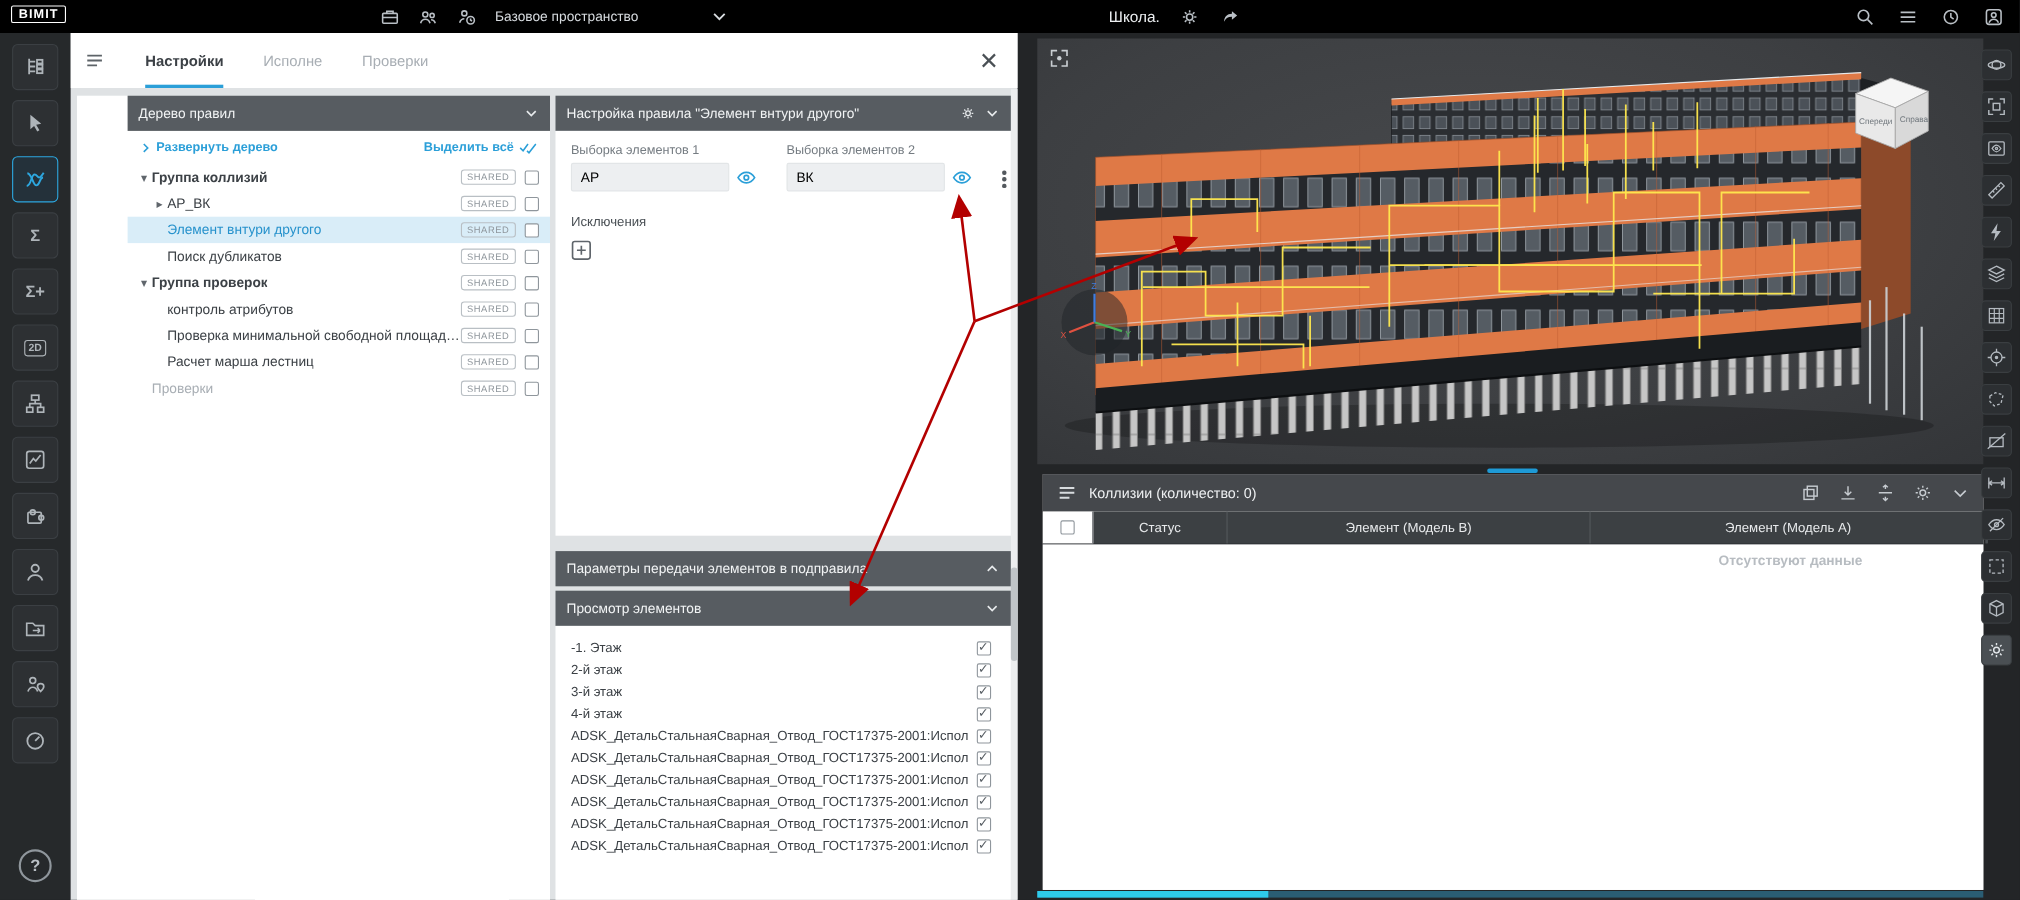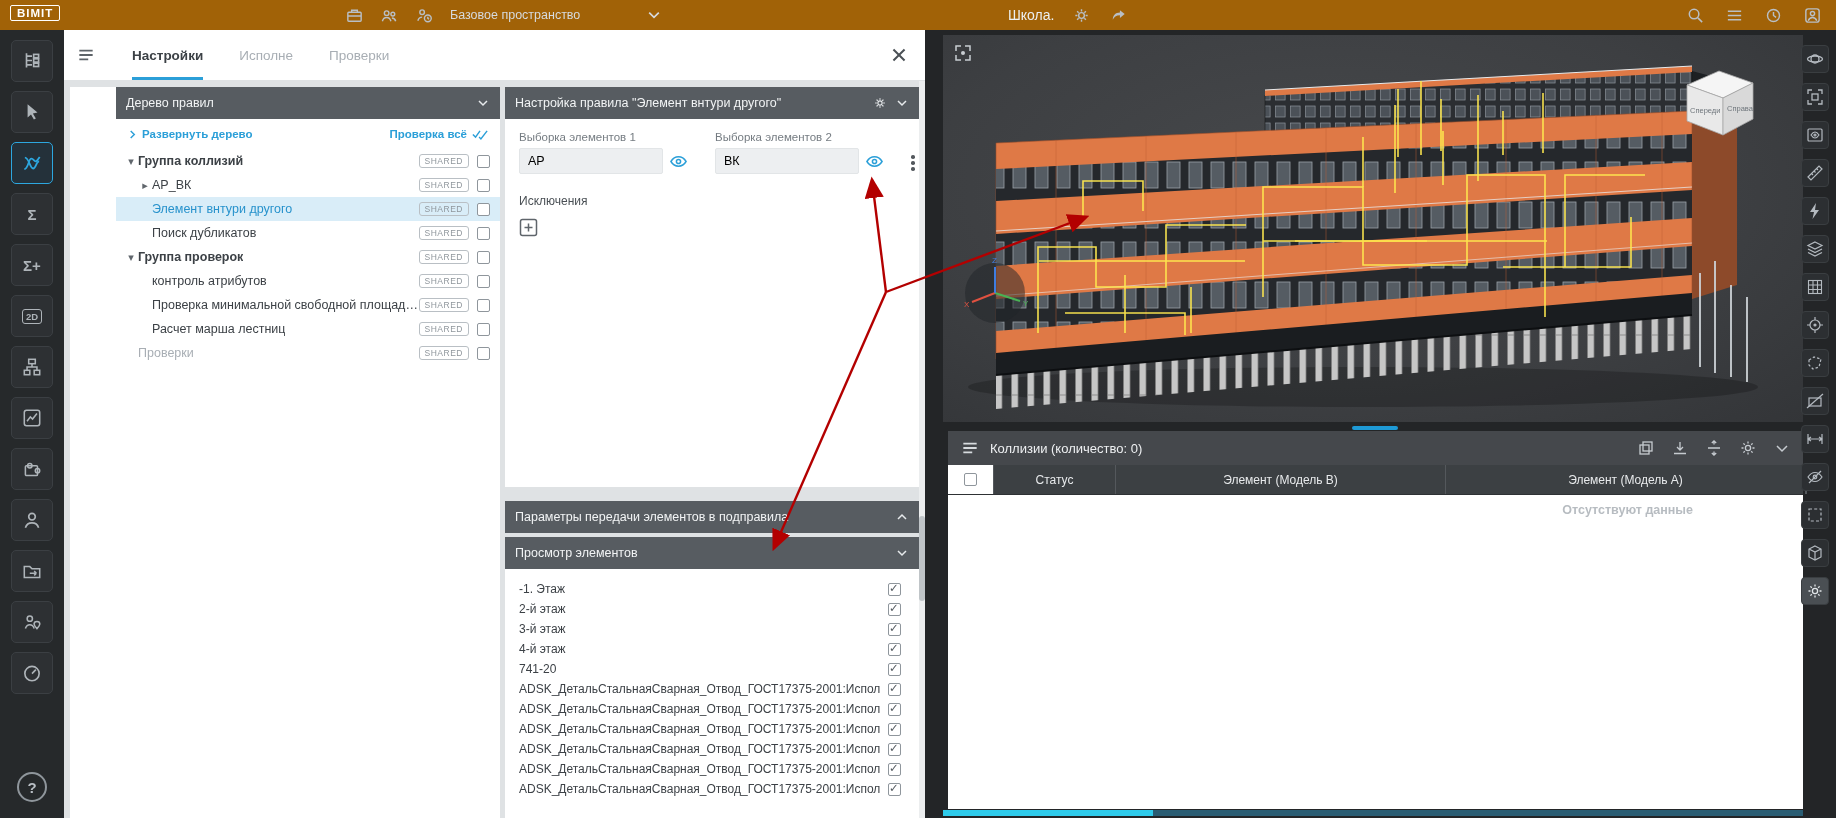--- a/index.html
+++ b/index.html
@@ -1,20 +1,20 @@
 <!DOCTYPE html>
 <html><head>
 <meta charset="utf-8">
 <style>
   *{margin:0;padding:0;box-sizing:border-box;}
   html,body{width:1836px;height:818px;overflow:hidden;background:#232527;
     font-family:"Liberation Sans","DejaVu Sans",sans-serif;-webkit-user-select:none;user-select:none;}
   svg{display:block;}
   
-  .topbar{position:absolute;left:0;top:0;right:0;height:30px;background:#a16207;color:#c8cdd2;z-index:20;}
+  .topbar{position:absolute;left:0;top:0;right:0;height:30px;background:#000000;color:#c8cdd2;z-index:20;}
   .logo{position:absolute;left:10px;top:5px;border:1.5px solid #fff;color:#fff;font-size:11.5px;font-weight:700;
     letter-spacing:1px;padding:1px 6px;border-radius:2px;}
   .tb-grp{position:absolute;display:flex;align-items:center;gap:16px;height:30px;}
   .tb-ico{width:19px;height:19px;color:#b9bfc5;cursor:pointer;}
   .space-sel{position:absolute;left:450px;top:0;height:30px;width:210px;display:flex;align-items:center;
     justify-content:space-between;font-size:12.5px;color:#d6dade;cursor:pointer;}
   .tb-title{font-size:14px;color:#eceff1;}
   
   .lsb{position:absolute;left:0;top:30px;bottom:0;width:64px;background:#26292b;display:flex;flex-direction:column;
     align-items:center;padding-top:10px;gap:9px;z-index:10;}
@@ -314,21 +314,21 @@
       </div>
       <div class="tree-links">
         <span class="lnk">
           <svg width="9" height="9" viewBox="0 0 10 10">
               <path d="M3 1l4 4-4 4" fill="none" stroke="currentColor" stroke-width="1.6"></path>
             </svg>
           <span>Развернуть дерево</span>
         </span>
         <span class="sp"></span>
         <span class="lnk">
-          <span>Проверка всё</span>
+          <span>Выделить всё</span>
           <svg width="16" height="12" viewBox="0 0 18 13">
               <path d="M1 7l3 3 5-7M8 10l2 2 7-9" fill="none" stroke="currentColor" stroke-width="1.6"></path>
             </svg>
         </span>
       </div>
       <div class="trow bold lvl0 arrow-down">
           <span class="arr"></span>
           <span class="tlabel">Группа коллизий</span>
           <span class="badge">SHARED</span>
           <span class="cb"></span>
@@ -461,24 +461,20 @@
           <div class="erow checked">
             <span class="elabel">2-й этаж</span>
             <span class="cb"></span>
           </div>
           <div class="erow checked">
             <span class="elabel">3-й этаж</span>
             <span class="cb"></span>
           </div>
           <div class="erow checked">
             <span class="elabel">4-й этаж</span>
-            <span class="cb"></span>
-          </div>
-          <div class="erow checked">
-            <span class="elabel">741-20</span>
             <span class="cb"></span>
           </div>
           <div class="erow checked">
             <span class="elabel">ADSK_ДетальСтальнаяСварная_Отвод_ГОСТ17375-2001:Исполне...</span>
             <span class="cb"></span>
           </div>
           <div class="erow checked">
             <span class="elabel">ADSK_ДетальСтальнаяСварная_Отвод_ГОСТ17375-2001:Исполне...</span>
             <span class="cb"></span>
           </div>

